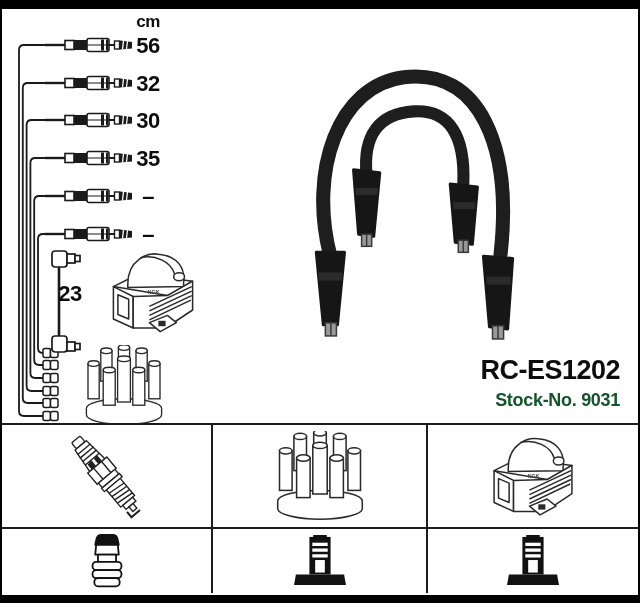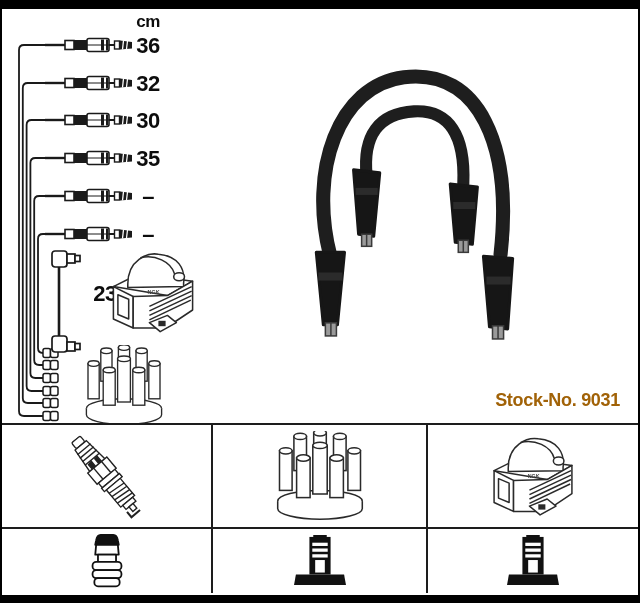--- a/index.html
+++ b/index.html
@@ -17,21 +17,21 @@
   }
   .inner{position:relative;width:636px;height:586px;}
   .abs{position:absolute;}
   .lbl{
     font-weight:bold;color:#0d0d0d;text-align:center;
     letter-spacing:-0.5px;line-height:1;
   }
   .unit{font-size:17px;}
   .len{font-size:22px;}
   .code{font-size:27px;font-weight:bold;color:#0d0d0d;letter-spacing:-0.5px;text-align:right;}
-  .stock{font-size:18px;font-weight:bold;color:#a16207;letter-spacing:-0.3px;text-align:right;}
+  .stock{font-size:18px;font-weight:bold;color:#14532d;letter-spacing:-0.3px;text-align:right;}
   svg{display:block;}
   .grid{
     position:absolute;left:0;top:414px;width:636px;height:172px;
     display:grid;
     grid-template-columns:211px 215px 210px;
     grid-template-rows:104px 64px;
     border-top:2px solid #1d1d1d;
   }
   .cell{
     display:flex;align-items:center;justify-content:center;
@@ -81,21 +81,21 @@
     <rect x="42" y="4.5" width="22" height="13" rx="2" fill="#fff" stroke="#1a1a1a" stroke-width="1.6"></rect>
     <line x1="42" y1="11" x2="64" y2="11" stroke="#1a1a1a" stroke-width="1"></line>
     <rect x="56" y="5.5" width="3" height="11" fill="#1a1a1a"></rect>
         <rect x="61" y="5.5" width="2" height="11" fill="#1a1a1a"></rect>
     <line x1="64" y1="11" x2="70" y2="11" stroke="#1a1a1a" stroke-width="2"></line>
     <rect x="69.5" y="7" width="5" height="8" fill="#fff" stroke="#1a1a1a" stroke-width="1.4"></rect>
     <polygon points="75,6.5 87,8 87,14.5 75,15.5" fill="#1a1a1a"></polygon>
     <line x1="78.5" y1="6.5" x2="77.5" y2="15.5" stroke="#fff" stroke-width="1.3"></line>
     <line x1="82.5" y1="7" x2="81.5" y2="15" stroke="#fff" stroke-width="1.3"></line>
   </svg>
-  <div class="abs lbl len" style="left:124px;top:26px;width:44px;">36</div>
+  <div class="abs lbl len" style="left:124px;top:26px;width:44px;">56</div>
 
   <svg class="abs" style="left:43px;top:63px" width="92" height="22" viewBox="0 0 92 22">
     <line x1="0" y1="11" x2="21" y2="11" stroke="#1a1a1a" stroke-width="2.4"></line>
     <rect x="20" y="6.5" width="9" height="9" fill="#fff" stroke="#1a1a1a" stroke-width="1.6"></rect>
     <rect x="29" y="6" width="13" height="10" fill="#1a1a1a"></rect>
     <rect x="42" y="4.5" width="22" height="13" rx="2" fill="#fff" stroke="#1a1a1a" stroke-width="1.6"></rect>
     <line x1="42" y1="11" x2="64" y2="11" stroke="#1a1a1a" stroke-width="1"></line>
     <rect x="56" y="5.5" width="3" height="11" fill="#1a1a1a"></rect>
         <rect x="61" y="5.5" width="2" height="11" fill="#1a1a1a"></rect>
     <line x1="64" y1="11" x2="70" y2="11" stroke="#1a1a1a" stroke-width="2"></line>
@@ -174,21 +174,21 @@
     <line x1="13" y1="19" x2="13" y2="90" stroke="#1a1a1a" stroke-width="2.6"></line>
     <g fill="#ffffff" stroke="#1a1a1a" stroke-width="1.7">
       <rect x="6" y="3" width="15" height="16" rx="3"></rect>
       <rect x="21" y="6" width="8" height="9"></rect>
       <rect x="29" y="7.5" width="5" height="6"></rect>
       <rect x="6" y="88" width="15" height="16" rx="3"></rect>
       <rect x="21" y="94" width="8" height="9"></rect>
       <rect x="29" y="95.5" width="5" height="6"></rect>
     </g>
   </svg>
-  <div class="abs lbl len" style="left:50px;top:274px;width:36px;margin-left:35px;">23</div>
+  <div class="abs lbl len" style="left:50px;top:274px;width:36px;">23</div>
 
   <svg class="abs" style="left:106px;top:236px" width="90" height="94" viewBox="0 0 100 104">
     <g stroke="#2a2a2a" stroke-width="1.7" fill="#ffffff" stroke-linejoin="round">
       <polygon points="6,46 34,32 94,40 66,56"></polygon>
       <path d="M22,43 C22,16 44,8 56,10 C78,12 86,26 84,42 L84,46 L22,47 Z"></path>
       <path d="M36,14 C52,10 70,18 74,32" fill="none"></path>
       <ellipse cx="79" cy="35" rx="6" ry="4.5"></ellipse>
       <polygon points="6,46 6,82 28,92 28,57"></polygon>
       <polygon points="11,55 23,60 23,82 11,77"></polygon>
       <polygon points="28,57 66,56 94,40 94,72 64,92 28,92"></polygon>
@@ -249,20 +249,21 @@
       <rect x="179" y="184" width="10" height="12"></rect>
     </g>
     <g stroke="#3a3a3a" stroke-width="1.5">
       <line x1="52.5" y1="266" x2="52.5" y2="279"></line>
       <line x1="218.5" y1="269" x2="218.5" y2="282"></line>
       <line x1="88" y1="178" x2="88" y2="190"></line>
       <line x1="184" y1="184" x2="184" y2="196"></line>
     </g>
   </svg>
 
+  <div class="abs code" style="right:18px;top:346px;width:260px;">RC-ES1202</div>
   <div class="abs stock" style="right:18px;top:381px;width:260px;">Stock-No. 9031</div>
 
   <div class="grid">
 
     <div class="cell cr rb">
       <div class="rot">
         <svg width="38" height="98" viewBox="0 0 44 114">
           <g stroke="#222" stroke-width="1.6" fill="#ffffff">
             <rect x="15" y="1" width="13" height="9" rx="2"></rect>
             <polygon points="13,10 30,10 33,40 10,40"></polygon>

